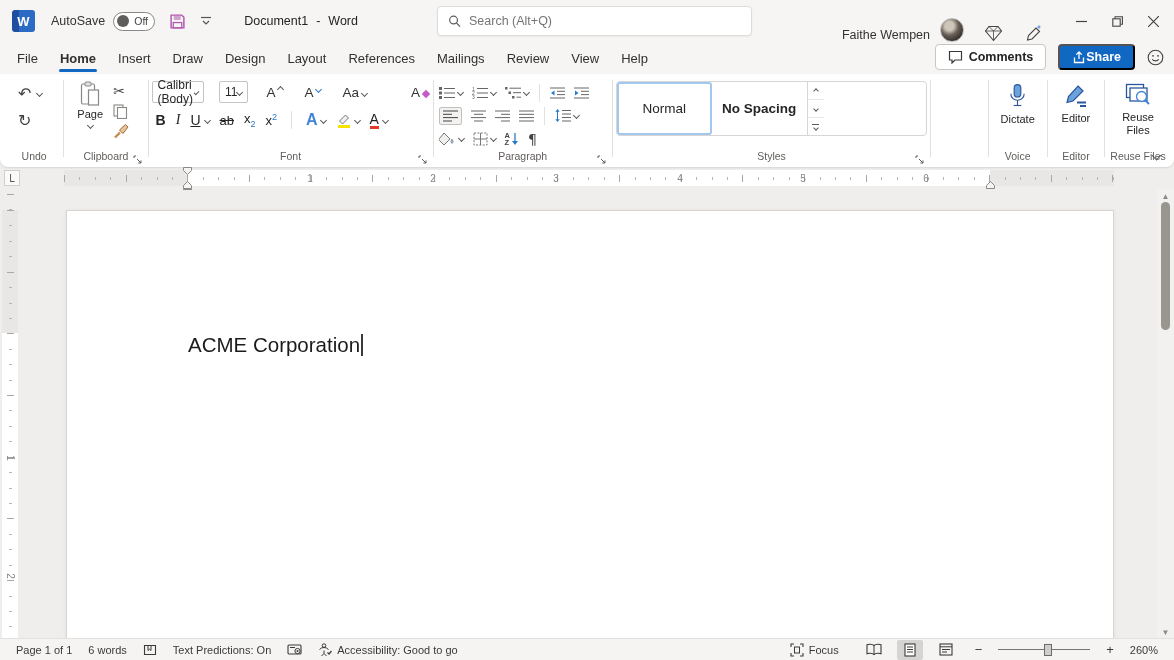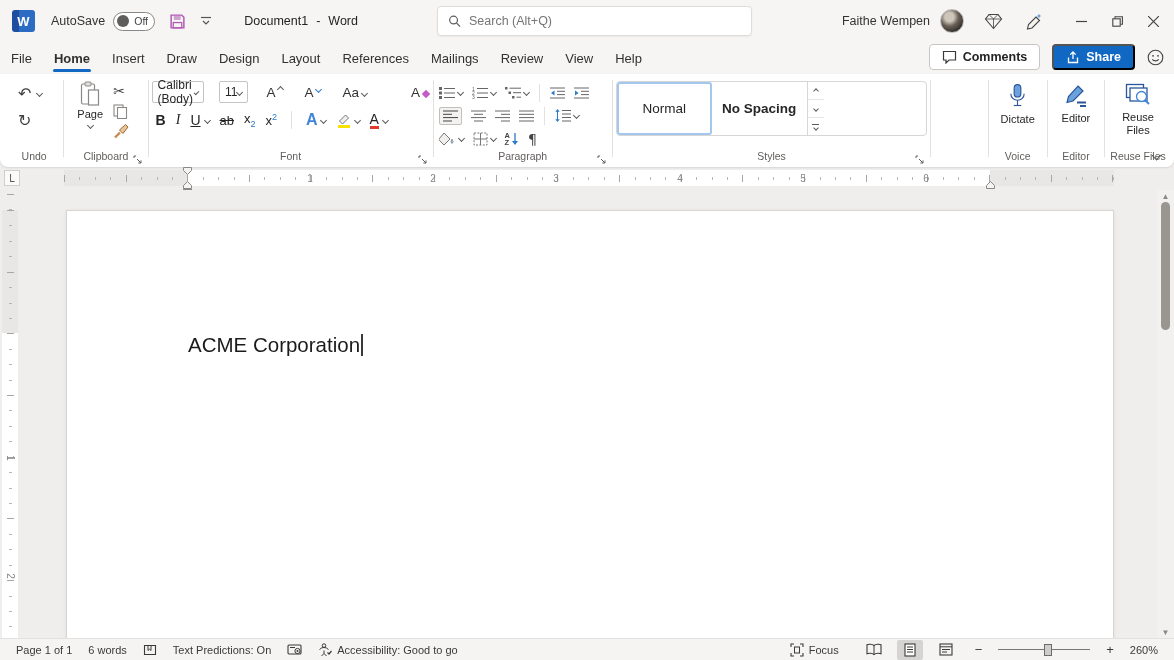--- a/index.html
+++ b/index.html
@@ -12,34 +12,34 @@
   .titlebar { position:absolute; top:0; left:0; right:0; height:42px; background:#f6f5f4; display:flex; align-items:center; padding-left:12px; }
   .wordlogo { width:23px; height:22px; border-radius:3px; background:linear-gradient(90deg,#1e4e9e 0 7px,#2b6bc4 7px); color:#fff; font-weight:bold; font-size:13px; display:flex; align-items:center; justify-content:center; margin-right:16px; }
   .autosave-label { font-size:12.5px; color:#333; margin-right:8px; }
   .toggle { width:42px; height:19px; border:1px solid #8a8886; border-radius:10px; background:#fff; display:flex; align-items:center; padding:0 5px 0 3px; margin-right:14px; }
   .toggle .knob { width:12px; height:12px; border-radius:50%; background:#605e5c; margin-right:5px; }
   .toggle .state { font-size:10.5px; color:#444; }
   .tb-btn { margin-right:14px; display:flex; align-items:center; }
   .doc-title { font-size:12.5px; color:#252423; display:flex; gap:8px; margin-left:18px; }
   .searchbox { position:absolute; left:437px; top:6px; width:315px; height:30px; background:#fff; border:1px solid #dedcda; border-radius:4px; display:flex; align-items:center; padding:0 10px; box-shadow:0 1px 2px rgba(0,0,0,.05); }
   .searchbox input { border:none; outline:none; background:transparent; font-size:12.5px; color:#444; width:100%; margin-left:8px; font-family:"Liberation Sans",sans-serif; }
-  .tb-right { position:absolute; right:0; top:0; height:42px; display:flex; align-items:center; }
+  .tb-right { position:absolute; right:0; top:0; height:42px; display:flex; align-items:flex-end; }
   .username { font-size:12.5px; color:#333; margin-right:10px; }
   .avatar { width:24px; height:24px; border-radius:50%; background:radial-gradient(circle at 38% 32%, #cfc6ba 0 22%, #6b6058 45%, #35302b 75%, #1f1c19); margin-right:20px; border:1px solid #bbb; }
   .tb-ico { margin-right:22px; }
   .winbtn { width:30px; height:42px; display:flex; align-items:center; justify-content:center; margin-right:6px; }
 
   
-  .tabrow { position:absolute; top:42px; left:0; right:0; height:32px; background:#f6f5f4; display:flex; align-items:center; padding-left:0; }
+  .tabrow { position:absolute; top:42px; left:0; right:0; height:32px; background:#f6f5f4; display:flex; align-items:center; padding-left:6px; }
   .tab { font-size:13px; color:#323130; padding:0 11px; height:32px; display:flex; align-items:center; position:relative; }
   .tab.active { font-weight:bold; }
   .tab.active::after { content:""; position:absolute; left:10px; right:10px; bottom:2px; height:3px; border-radius:2px; background:#1168c2; }
   .tabrow-right { position:absolute; right:10px; top:44px; display:flex; align-items:center; gap:12px; }
   .comments-btn { display:flex; align-items:center; gap:6px; border:1px solid #c8c6c4; background:#fff; border-radius:4px; height:26px; padding:0 12px; font-size:12.5px; font-weight:bold; color:#252423; }
-  .share-btn { display:flex; align-items:center; gap:6px; background:#1168c2; color:#fff; border-radius:4px; height:26px; padding:0 12px; font-size:12.5px; font-weight:bold; }
+  .share-btn { display:flex; align-items:center; background:#1168c2; color:#fff; border-radius:4px; height:26px; padding:0 12px; font-size:12.5px; font-weight:bold; }
 
   
   .ribbon { position:absolute; top:74px; left:0; right:0; height:93px; background:#fff; border-radius:0 0 8px 8px; box-shadow:0 1px 2px rgba(0,0,0,.10); display:flex; padding:2px 6px 0 8px; }
   .group { display:flex; flex-direction:column; }
   .gbody { flex:1; }
   .glabel { height:17px; font-size:10.5px; color:#605e5c; text-align:center; position:relative; }
   .vsep { width:1px; background:#e3e1df; margin:4px 3px 10px 3px; }
   .launcher { position:absolute; right:3px; bottom:3px; }
   .cv { display:inline-block; width:5px; height:5px; border-right:1.2px solid #5a5a5a; border-bottom:1.2px solid #5a5a5a; transform:rotate(45deg); }
   .cv.up { transform:rotate(-135deg); }

